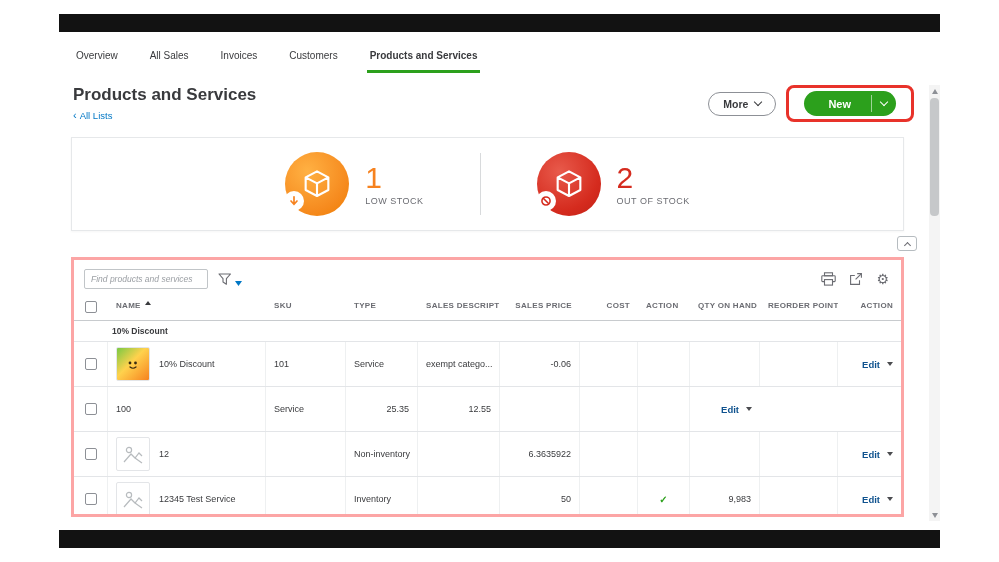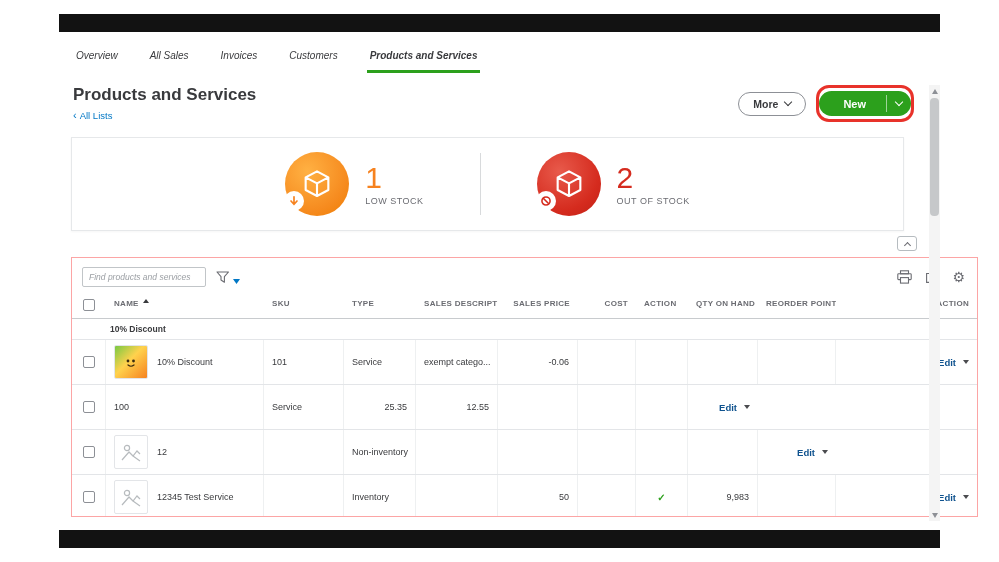--- a/index.html
+++ b/index.html
@@ -5,34 +5,34 @@
   * { margin:0; padding:0; box-sizing:border-box; }
   body { width:999px; height:562px; background:#fff; font-family:"Liberation Sans", sans-serif; overflow:hidden; }
   .stage { position:relative; width:999px; height:562px; background:#fff; }
   .black-bar { position:absolute; left:59px; width:881px; height:18px; background:#121212; }
   .black-bar.top { top:14px; }
   .black-bar.bottom { top:530px; height:18px; }
   .window { position:absolute; left:59px; top:32px; width:881px; height:498px; background:#fff; }
 
   
   .tabbar { display:flex; gap:26px; padding:18px 0 0 14px; font-size:10px; color:#393a3d; }
-  .tab { padding:0 3px 9px 3px; cursor:pointer; border-bottom:3px solid transparent; white-space:nowrap;font-style:italic; }
+  .tab { padding:0 3px 9px 3px; cursor:pointer; border-bottom:3px solid transparent; white-space:nowrap; }
   .tab.active { font-weight:bold; border-bottom-color:#2ca01c; }
 
   
   .header-row { display:flex; justify-content:space-between; align-items:flex-start; padding:12px 26px 0 14px; }
   .page-title { font-size:17px; font-weight:bold; color:#393a3d; }
   .back-link { display:inline-flex; align-items:center; gap:3px; font-size:9.5px; color:#0077c5; margin-top:3px; cursor:pointer; }
   .back-link .chev-left { font-size:11px; line-height:1; }
   .header-actions { display:flex; align-items:center; gap:10px; }
   .more-btn { display:flex; align-items:center; gap:7px; height:24px; padding:0 14px; background:#fff;
               border:1px solid #8d9096; border-radius:13px; font-size:10.5px; font-weight:bold; color:#393a3d; cursor:pointer; }
   .chev-down { width:6px; height:6px; border-right:1.6px solid #393a3d; border-bottom:1.6px solid #393a3d;
                transform:rotate(45deg); margin-top:-3px; }
-  .annotation-box { border:3px solid #e8322a; border-radius:13px; padding:3px 0; }
+  .annotation-box { border:3px solid #e8322a; border-radius:8px; padding:3px 15px; }
   .new-btn { display:flex; align-items:stretch; height:25px; background:#2ca01c; border-radius:13px; overflow:hidden; cursor:pointer; }
   .new-btn .lbl { display:flex; align-items:center; padding:0 20px 0 24px; color:#fff; font-size:11px; font-weight:bold; }
   .new-btn .seg-div { width:1px; background:rgba(255,255,255,.55); margin:4px 0; }
   .new-btn .seg { display:flex; align-items:center; justify-content:center; width:24px; }
   .new-btn .chev-down { border-color:#fff; }
 
   
   .summary-card { margin:14px 0 0 12px; width:833px; height:94px; background:#fff; border:1px solid #e6e8ea;
                   box-shadow:0 1px 2px rgba(0,0,0,.04); display:flex; align-items:center; justify-content:center; }
   .stat { display:flex; align-items:center; gap:16px; padding:0 56px; cursor:pointer; }
@@ -48,21 +48,21 @@
   .v-div { width:1px; height:62px; background:#d8dadc; }
 
   
   .collapse-row { display:flex; justify-content:flex-end; padding-right:23px; margin-top:5px; }
   .collapse-btn { width:20px; height:15px; background:#fff; border:1px solid #b6bcc0; border-radius:3px;
                   display:flex; align-items:center; justify-content:center; cursor:pointer; }
   .chev-up { width:5px; height:5px; border-right:1.5px solid #6b6c72; border-bottom:1.5px solid #6b6c72;
              transform:rotate(225deg); margin-top:3px; }
 
   
-  .table-card { margin:6px 0 0 12px; width:907px; height:260px; background:#fff; border:1px solid #fca5a5; overflow:hidden; }
+  .table-card { margin:6px 0 0 12px; width:833px; height:260px; background:#fff; border:3px solid #fca5a5; overflow:hidden; }
   .toolbar { display:flex; align-items:center; gap:10px; padding:9px 12px 7px 10px; }
   .search-input { width:124px; height:20px; border:1px solid #c1c5c8; border-radius:2px; padding:0 6px;
                   font-size:8.5px; font-family:"Liberation Sans", sans-serif; color:#393a3d; outline:none; }
   .search-input::placeholder { color:#9a9ea3; font-style:italic; }
   .filter-wrap { display:flex; align-items:flex-end; gap:2px; cursor:pointer; }
   .tool-icons { margin-left:auto; display:flex; align-items:center; gap:13px; color:#6b6c72; }
   .tool-icons .ic { cursor:pointer; display:flex; align-items:center; }
   .gear-glyph { font-size:14px; line-height:1; color:#6b6c72; }
 
   .grid { display:grid; grid-template-columns:34px 158px 80px 72px 82px 80px 58px 52px 70px 78px 1fr; }
@@ -288,20 +288,21 @@
             <svg width="22" height="22" viewBox="0 0 22 22" fill="none" stroke="#b7bbbe" stroke-width="1.2">
                 <circle cx="7" cy="7" r="2.6"></circle>
                 <path d="M2 19 L9 11 L13 15 L17 10 L20 13 M13 15 L20 20"></path>
               </svg>
           </span>
           <span>12</span>
         </div>
         <div class="bcell"></div>
         <div class="bcell">Non-inventory</div>
         <div class="bcell"></div>
+        <div class="bcell right">6.3635922</div>
         <div class="bcell right"></div>
         <div class="bcell center check-glyph"></div>
         <div class="bcell right"></div>
         <div class="bcell right"></div>
         <div class="bcell right last">
           <span class="edit-link">Edit</span>
           <span class="dd-arrow"></span>
         </div>
       </div>
 

